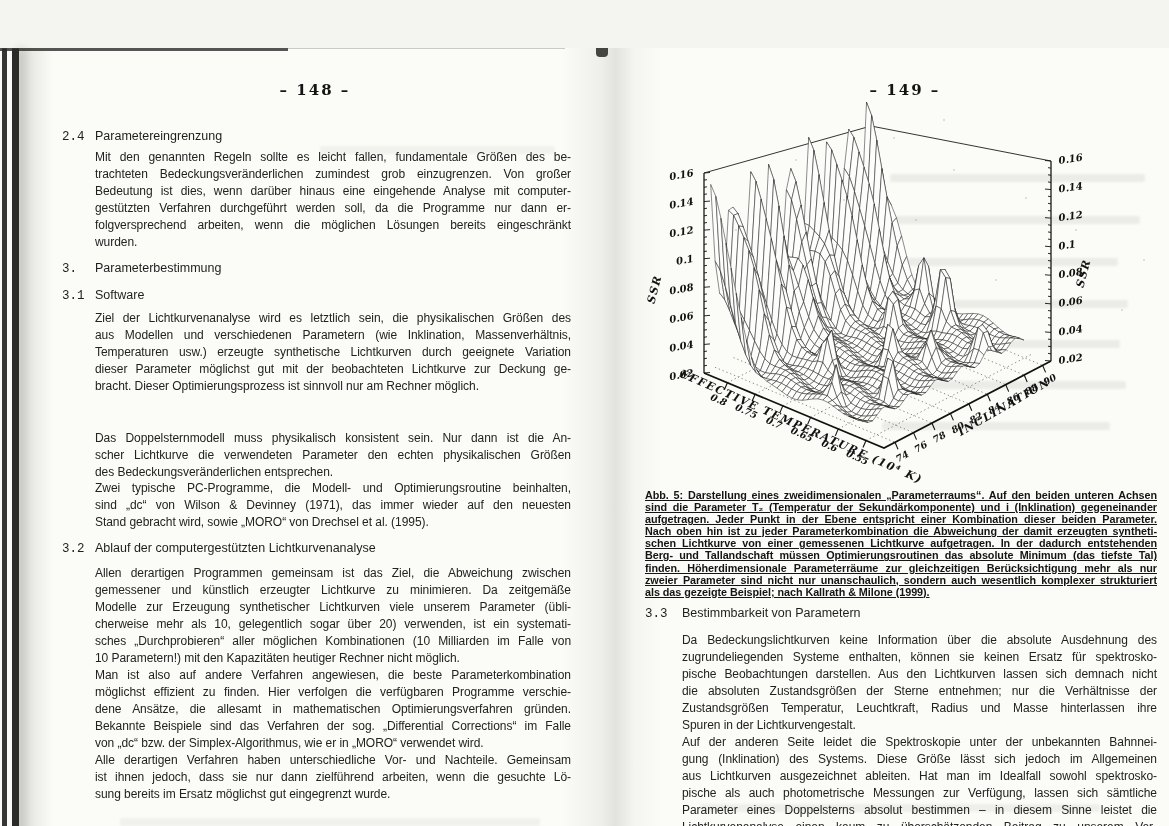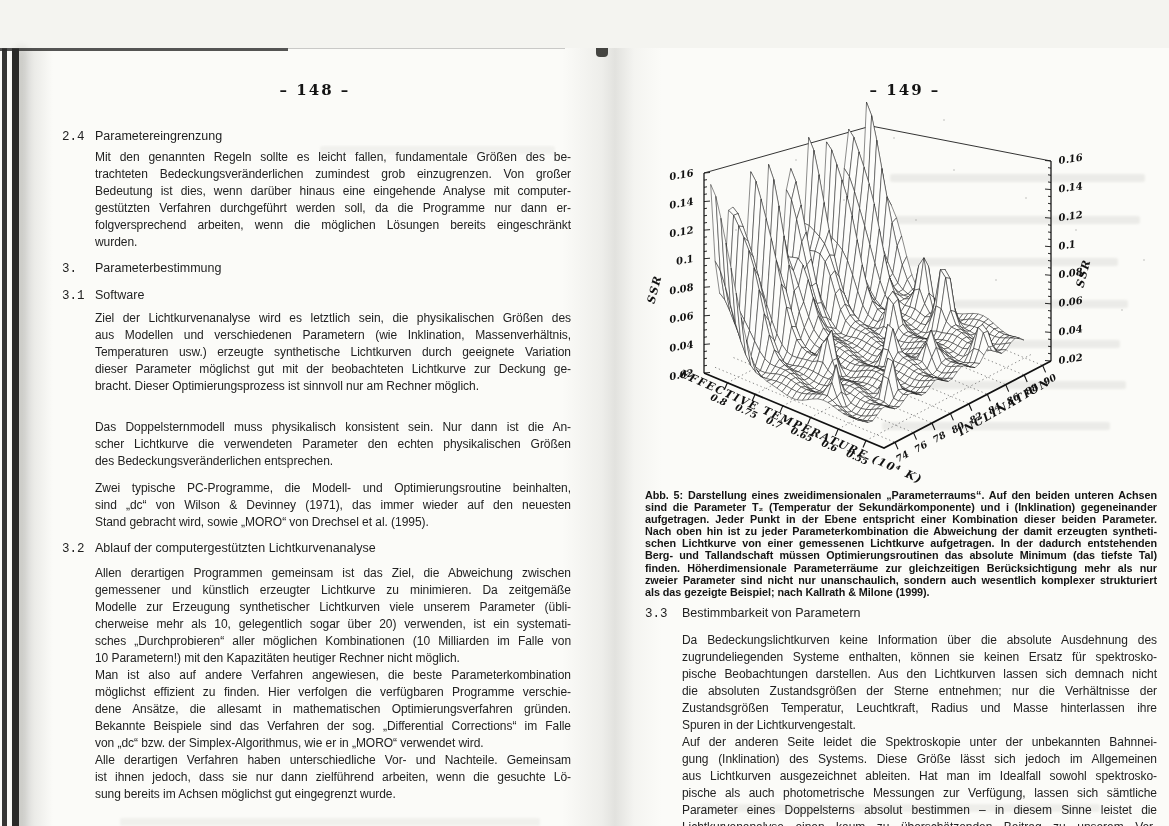--- a/index.html
+++ b/index.html
@@ -30,21 +30,21 @@
   
   .pagenum{position:absolute;width:170px;text-align:center;
      font:bold 15px/18px "DejaVu Serif",serif;letter-spacing:2px;color:#141414;}
   .hd{position:absolute;font:12.5px/16px "Liberation Sans",sans-serif;color:#1e1e1e;white-space:nowrap;}
   .hd .num{display:inline-block;width:33px;font-family:Liberation Mono, monospace;}
   .para{position:absolute;width:476px;font:12px/17px "Liberation Sans",sans-serif;
         color:#222;letter-spacing:-.05px;}
   .jl{text-align:justify;text-align-last:justify;}
   .jl.last{text-align-last:left;}
   .cap{position:absolute;width:512px;font:bold 10.8px/12.1px "Liberation Sans",sans-serif;
-       color:#141414;letter-spacing:-.05px;}
+       color:#141414;letter-spacing:-.05px;text-decoration:underline;}
 
   
   #plot{position:absolute;left:644px;top:30px;}
   .ztick{font:italic 700 10px "DejaVu Serif",serif;fill:#111;}
   .btick{font:italic 700 9.5px "DejaVu Serif",serif;fill:#111;}
   .alab{font:italic 700 11px "DejaVu Serif",serif;fill:#111;letter-spacing:1.5px;}
 </style>
 </head>
 <body>
 
@@ -92,21 +92,21 @@
   <div class="hd" style="left:62px;top:239px">
     <span class="num">3.1</span><span>Software</span>
   </div>
   <div class="para" style="left:95px;top:262px">
       <div class="jl">Ziel der Lichtkurvenanalyse wird es letztlich sein, die physikalischen Größen des</div>
       <div class="jl">aus Modellen und verschiedenen Parametern (wie Inklination, Massenverhältnis,</div>
       <div class="jl">Temperaturen usw.) erzeugte synthetische Lichtkurven durch geeignete Variation</div>
       <div class="jl">dieser Parameter möglichst gut mit der beobachteten Lichtkurve zur Deckung ge-</div>
       <div class="jl last">bracht. Dieser Optimierungsprozess ist sinnvoll nur am Rechner möglich.</div>
     </div>
-  <div class="para" style="left:95px;top:371px">
+  <div class="para" style="left:95px;top:382px">
       <div class="jl">Das Doppelsternmodell muss physikalisch konsistent sein. Nur dann ist die An-</div>
       <div class="jl">scher Lichtkurve die verwendeten Parameter den echten physikalischen Größen</div>
       <div class="jl last">des Bedeckungsveränderlichen entsprechen.</div>
     </div>
   <div class="para" style="left:95px;top:432px">
       <div class="jl">Zwei typische PC-Programme, die Modell- und Optimierungsroutine beinhalten,</div>
       <div class="jl">sind „dc“ von Wilson &amp; Devinney (1971), das immer wieder auf den neuesten</div>
       <div class="jl last">Stand gebracht wird, sowie „MORO“ von Drechsel et al. (1995).</div>
     </div>
 
@@ -124,21 +124,21 @@
   <div class="para" style="left:95px;top:619px">
       <div class="jl">Man ist also auf andere Verfahren angewiesen, die beste Parameterkombination</div>
       <div class="jl">möglichst effizient zu finden. Hier verfolgen die verfügbaren Programme verschie-</div>
       <div class="jl">dene Ansätze, die allesamt in mathematischen Optimierungsverfahren gründen.</div>
       <div class="jl">Bekannte Beispiele sind das Verfahren der sog. „Differential Corrections“ im Falle</div>
       <div class="jl last">von „dc“ bzw. der Simplex-Algorithmus, wie er in „MORO“ verwendet wird.</div>
     </div>
   <div class="para" style="left:95px;top:704px">
       <div class="jl">Alle derartigen Verfahren haben unterschiedliche Vor- und Nachteile. Gemeinsam</div>
       <div class="jl">ist ihnen jedoch, dass sie nur dann zielführend arbeiten, wenn die gesuchte Lö-</div>
-      <div class="jl last">sung bereits im Achsen möglichst gut eingegrenzt wurde.</div>
+      <div class="jl last">sung bereits im Ersatz möglichst gut eingegrenzt wurde.</div>
     </div>
 
   <div class="pagenum" style="left:820px;top:33px">– 149 –</div>
 
   <svg id="plot" width="525" height="405" viewBox="0 0 525 405">
       <line stroke="#6b6b6b" stroke-width="0.8" stroke-dasharray="1.3 2.8" fill="none" x1="83.4" y1="304.8" x2="250.4" y2="217.8"></line>
       <line stroke="#6b6b6b" stroke-width="0.8" stroke-dasharray="1.3 2.8" fill="none" x1="111.1" y1="316.3" x2="278.1" y2="229.3"></line>
       <line stroke="#6b6b6b" stroke-width="0.8" stroke-dasharray="1.3 2.8" fill="none" x1="138.8" y1="327.9" x2="305.8" y2="240.9"></line>
       <line stroke="#6b6b6b" stroke-width="0.8" stroke-dasharray="1.3 2.8" fill="none" x1="166.6" y1="339.4" x2="333.6" y2="252.4"></line>
       <line stroke="#6b6b6b" stroke-width="0.8" stroke-dasharray="1.3 2.8" fill="none" x1="194.3" y1="350.9" x2="361.3" y2="263.9"></line>

